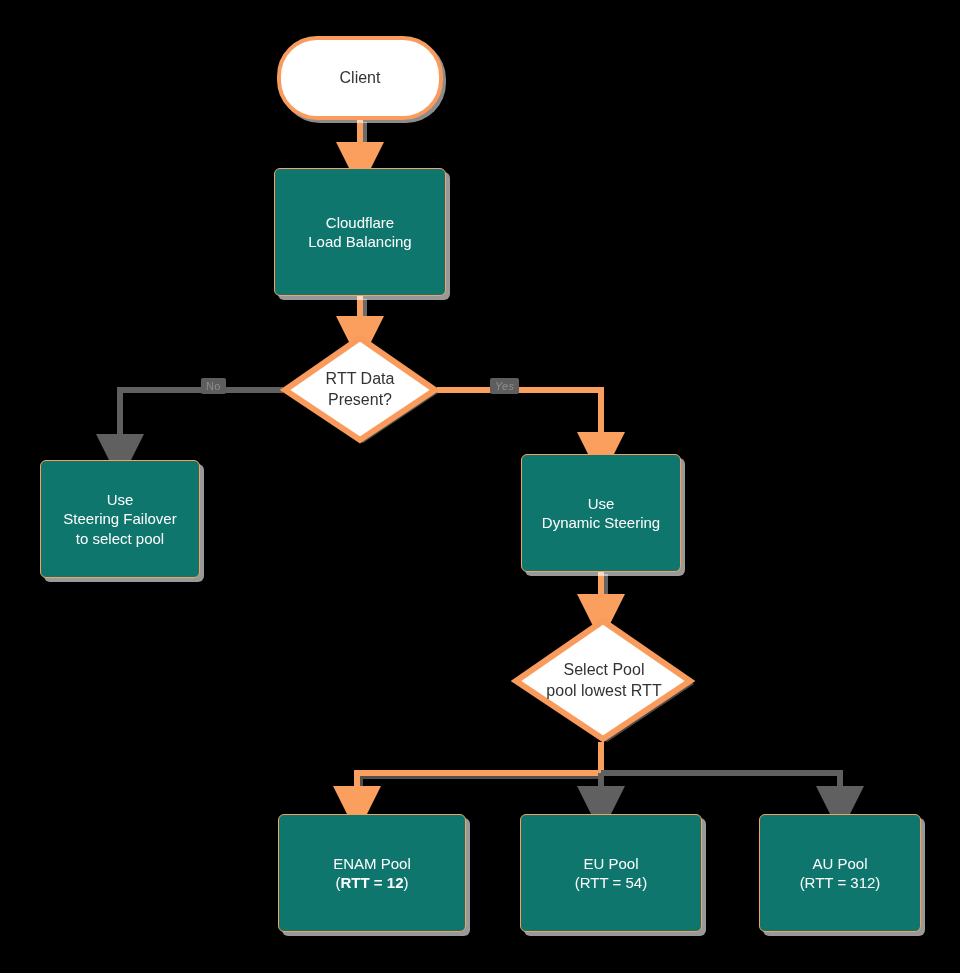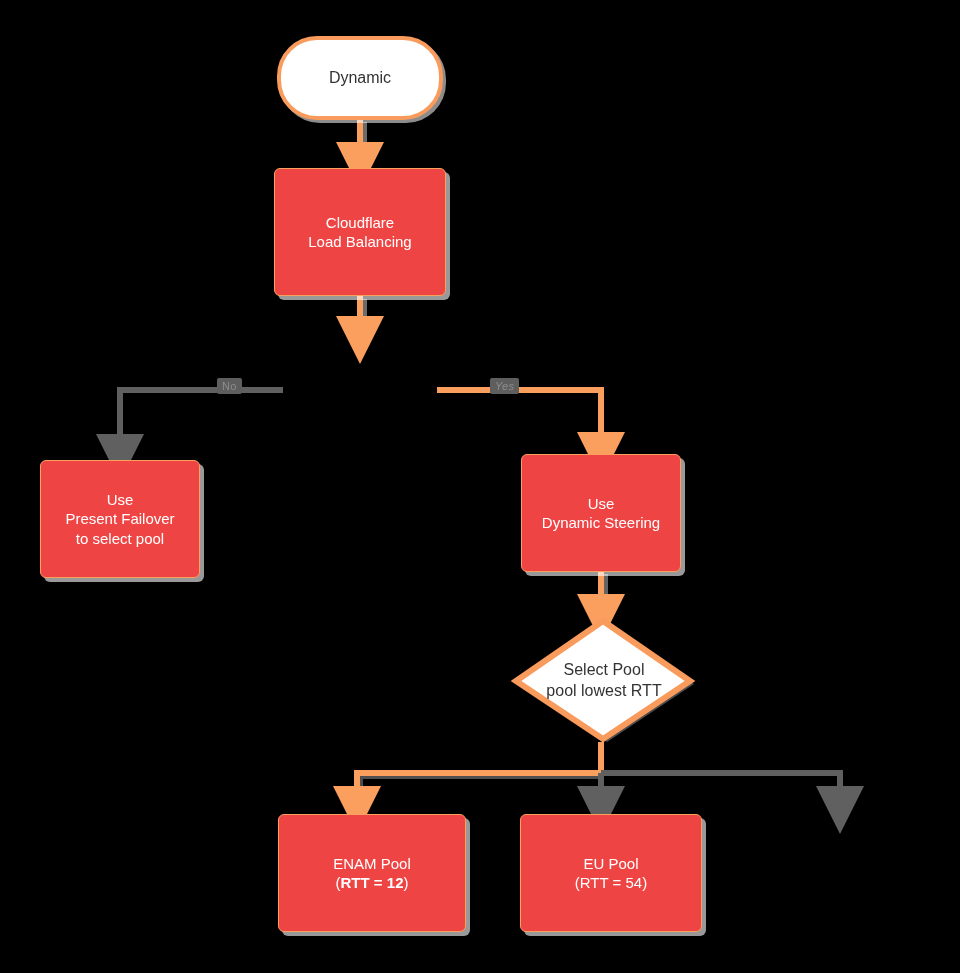--- a/index.html
+++ b/index.html
@@ -35,21 +35,21 @@
   .term {
     background: #ffffff;
     border: 4px solid #f89b5c;
     border-radius: 40px;
     color: #333333;
     font-size: 16px;
     box-shadow: 3px 3px 0 rgba(255,255,255,0.55);
   }
   
   .proc {
-    background: #ef4444;
+    background: #0f766e;
     border: 1px solid #fb9f5f;
     border-radius: 6px;
     color: #ffffff;
     font-size: 15px;
     box-shadow: 4px 4px 0 rgba(255,255,255,0.6);
   }
   
   .decision-wrap {
     position: absolute;
   }
@@ -124,35 +124,47 @@
 
     <path d="M601,745 L601,776 L360,776 L360,812" stroke="#8f8f8f" stroke-width="6" fill="none" opacity="0.55"></path>
     <path d="M601,742 L601,773 L357,773 L357,810" stroke="#fb9f5f" stroke-width="6" fill="none" marker-end="url(#arrowOrange)"></path>
 
     <path d="M601,773 L601,810" stroke="#606060" stroke-width="6" fill="none" marker-end="url(#arrowGray)"></path>
 
     <path d="M601,773 L840,773 L840,810" stroke="#606060" stroke-width="6" fill="none" marker-end="url(#arrowGray)"></path>
   </svg>
 
   <div class="node term" style="left:277px; top:36px; width:166px; height:84px;">
-    <span>Dynamic</span>
+    <span>Client</span>
   </div>
 
   <div class="node proc" style="left:274px; top:168px; width:172px; height:128px;">
     <span>
       <span class="lbl-line">Cloudflare</span>
       <span class="lbl-line">Load Balancing</span>
     </span>
   </div>
 
+  <div class="decision-wrap" style="left:281px; top:336px; width:158px; height:108px;">
+    <svg width="158" height="108" viewBox="0 0 158 108">
+      <polygon points="82,5 157,57 82,107 7,57" fill="#9a9a9a" opacity="0.5"></polygon>
+      <polygon points="79,2 154,54 79,104 4,54" fill="#ffffff" stroke="#f89b5c" stroke-width="6"></polygon>
+    </svg>
+    <div class="decision-label">
+      <span>
+        <span class="lbl-line">RTT Data</span>
+        <span class="lbl-line">Present?</span>
+      </span>
+    </div>
+  </div>
 
   <div class="node proc" style="left:40px; top:460px; width:160px; height:118px;">
     <span>
       <span class="lbl-line">Use</span>
-      <span class="lbl-line">Present Failover</span>
+      <span class="lbl-line">Steering Failover</span>
       <span class="lbl-line">to select pool</span>
     </span>
   </div>
 
   <div class="node proc" style="left:521px; top:454px; width:160px; height:118px;">
     <span>
       <span class="lbl-line">Use</span>
       <span class="lbl-line">Dynamic Steering</span>
     </span>
   </div>
@@ -177,17 +189,23 @@
     </span>
   </div>
 
   <div class="node proc" style="left:520px; top:814px; width:182px; height:118px;">
     <span>
       <span class="lbl-line">EU Pool</span>
       <span class="lbl-line">(RTT = 54)</span>
     </span>
   </div>
 
-
-  <div class="edge-label" style="left:201px; top:378px;margin-left:16px;">No</div>
+  <div class="node proc" style="left:759px; top:814px; width:162px; height:118px;">
+    <span>
+      <span class="lbl-line">AU Pool</span>
+      <span class="lbl-line">(RTT = 312)</span>
+    </span>
+  </div>
+
+  <div class="edge-label" style="left:201px; top:378px;">No</div>
   <div class="edge-label" style="left:490px; top:378px;font-style:italic;">Yes</div>
 
 </div>
 
 </body></html>

